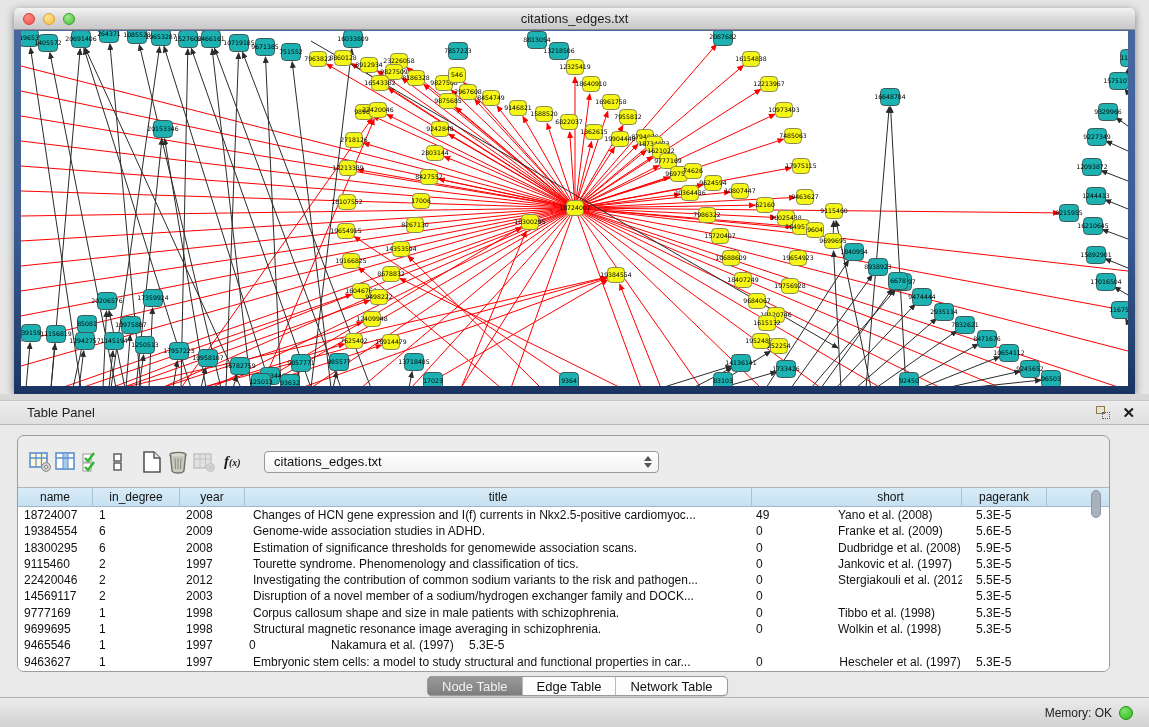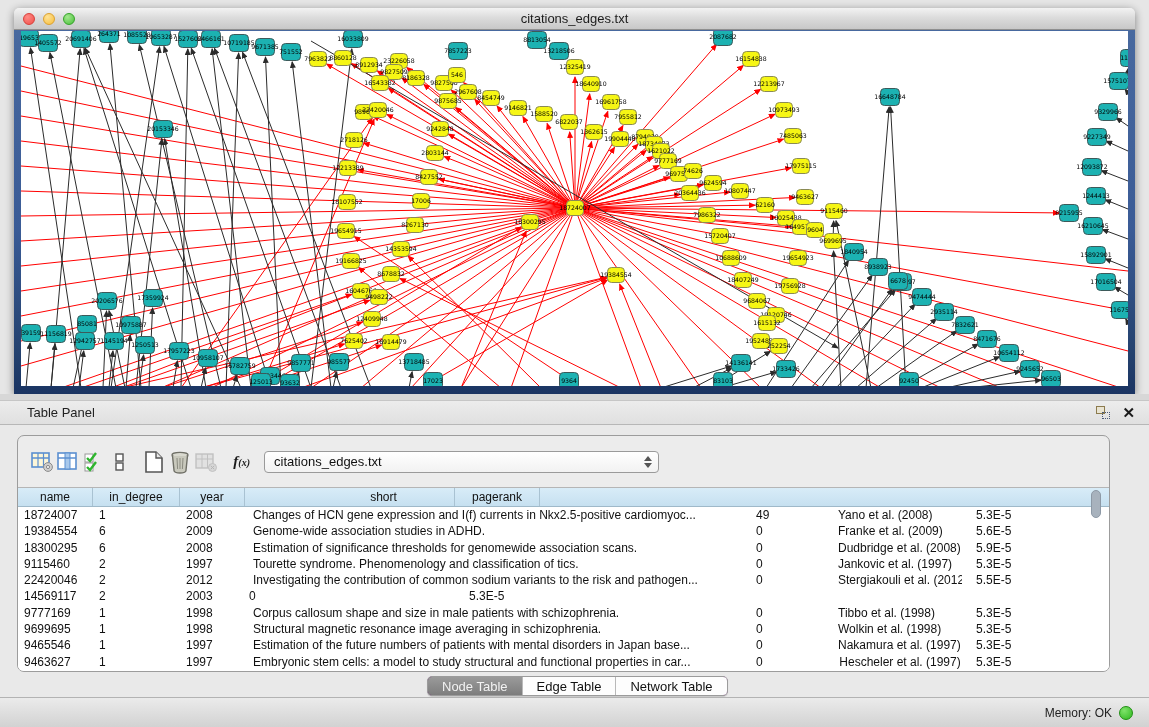--- a/index.html
+++ b/index.html
@@ -35,21 +35,21 @@
   .float-icon { width:14px; height:13px; position:relative; }
   .float-icon .sq1 { position:absolute; left:0; top:0; width:9px; height:8px; border:1.5px solid #8c7b4e; background:#e9e4d2; }
   .float-icon .sq2 { position:absolute; right:0; bottom:0; width:8px; height:7px; border:1.5px dotted #4a5a78; background:transparent; }
   .close-x { font-size:15px; font-weight:bold; color:#1a1a1a; line-height:1; cursor:default; }
 
   .panel-bg { position:absolute; left:0; top:425px; width:1149px; height:272px; background:#e9e9e9; }
 
   .table-frame { position:absolute; left:17px; top:435px; width:1093px; height:237px;
     border:1px solid #9c9c9c; border-radius:7px; background:#ececec; overflow:hidden; }
   .toolbar { height:51px; display:flex; align-items:center; padding-left:10px; }
-  .tb-icon { width:26px; height:26px; margin-right:0; display:flex; align-items:center; justify-content:flex-end; }
+  .tb-icon { width:26px; height:26px; margin-right:0; display:flex; align-items:center; justify-content:flex-start; }
   .combo { margin-left:14px; width:395px; height:22px; border:1px solid #9a9a9a; border-radius:4px;
     background:linear-gradient(180deg,#ffffff,#f2f2f2); display:flex; align-items:center;
     font-size:13px; color:#111; padding:0 6px 0 9px; }
   .combo .arrows { margin-left:auto; display:flex; flex-direction:column; gap:2px; }
   .combo .up { width:0;height:0;border-left:4px solid transparent;border-right:4px solid transparent;border-bottom:5px solid #555; }
   .combo .dn { width:0;height:0;border-left:4px solid transparent;border-right:4px solid transparent;border-top:5px solid #555; }
 
   .grid { background:#ffffff; position:relative; height:186px; border-top:1px solid #b5b5b5; }
   .grid-header { display:flex; height:19px; background:linear-gradient(180deg,#d8ecf8,#c6e0f0);
     border-bottom:1px solid #9fb9c9; }
@@ -913,20 +913,21 @@
           <span class="dn"></span>
         </span>
     </div>
   </div>
 
   <div class="grid">
     <div class="grid-header" id="grid-header">
         <div class="gh-cell" style="width: 75px;">name</div>
         <div class="gh-cell" style="width: 87px;">in_degree</div>
         <div class="gh-cell" style="width: 65px;">year</div>
+        <div class="gh-cell" style="width: 507px;">title</div>
         <div class="gh-cell" style="width: 68px; margin-top: 26px;">△ out_de...</div>
         <div class="gh-cell" style="width: 142px;">short</div>
         <div class="gh-cell" style="width: 85px;">pagerank</div>
       </div>
     <div class="grid-rows" id="grid-rows">
         <div class="g-row">
           <div class="g-cell" style="width: 75px; padding-left: 6px;">18724007</div>
           <div class="g-cell" style="width: 87px; padding-left: 6px;">1</div>
           <div class="g-cell" style="width: 65px; padding-left: 6px;">2008</div>
           <div class="g-cell" style="width: 507px; padding-left: 8px;">Changes of HCN gene expression and I(f) currents in Nkx2.5-positive cardiomyoc...</div>
@@ -967,20 +968,21 @@
           <div class="g-cell" style="width: 65px; padding-left: 6px;">2012</div>
           <div class="g-cell" style="width: 507px; padding-left: 8px;">Investigating the contribution of common sodium variants to the risk and pathogen...</div>
           <div class="g-cell" style="width: 68px; padding-left: 4px;">0</div>
           <div class="g-cell" style="width: 142px; padding-left: 18px;">Stergiakouli et al. (2012)</div>
           <div class="g-cell" style="width: 85px; padding-left: 14px;">5.5E-5</div>
         </div>
         <div class="g-row">
           <div class="g-cell" style="width: 75px; padding-left: 6px;">14569117</div>
           <div class="g-cell" style="width: 87px; padding-left: 6px;">2</div>
           <div class="g-cell" style="width: 65px; padding-left: 6px;">2003</div>
+          <div class="g-cell" style="width: 507px; padding-left: 8px;">Disruption of a novel member of a sodium/hydrogen exchanger family and DOCK...</div>
           <div class="g-cell" style="width: 68px; padding-left: 4px;">0</div>
           <div class="g-cell" style="width: 142px; padding-left: 18px; margin-top: 33px;">de Silva et al. (2003)</div>
           <div class="g-cell" style="width: 85px; padding-left: 14px;">5.3E-5</div>
         </div>
         <div class="g-row">
           <div class="g-cell" style="width: 75px; padding-left: 6px;">9777169</div>
           <div class="g-cell" style="width: 87px; padding-left: 6px;">1</div>
           <div class="g-cell" style="width: 65px; padding-left: 6px;">1998</div>
           <div class="g-cell" style="width: 507px; padding-left: 8px;">Corpus callosum shape and size in male patients with schizophrenia.</div>
           <div class="g-cell" style="width: 68px; padding-left: 4px;">0</div>
@@ -993,21 +995,20 @@
           <div class="g-cell" style="width: 65px; padding-left: 6px;">1998</div>
           <div class="g-cell" style="width: 507px; padding-left: 8px;">Structural magnetic resonance image averaging in schizophrenia.</div>
           <div class="g-cell" style="width: 68px; padding-left: 4px;">0</div>
           <div class="g-cell" style="width: 142px; padding-left: 18px;">Wolkin et al. (1998)</div>
           <div class="g-cell" style="width: 85px; padding-left: 14px;">5.3E-5</div>
         </div>
         <div class="g-row">
           <div class="g-cell" style="width: 75px; padding-left: 6px;">9465546</div>
           <div class="g-cell" style="width: 87px; padding-left: 6px;">1</div>
           <div class="g-cell" style="width: 65px; padding-left: 6px;">1997</div>
-          <div class="g-cell" style="width: 507px; padding-left: 8px;">Estimation of the future numbers of patients with mental disorders in Japan base...</div>
           <div class="g-cell" style="width: 68px; padding-left: 4px;">0</div>
           <div class="g-cell" style="width: 142px; padding-left: 18px;">Nakamura et al. (1997)</div>
           <div class="g-cell" style="width: 85px; padding-left: 14px;">5.3E-5</div>
         </div>
         <div class="g-row">
           <div class="g-cell" style="width: 75px; padding-left: 6px;">9463627</div>
           <div class="g-cell" style="width: 87px; padding-left: 6px;">1</div>
           <div class="g-cell" style="width: 65px; padding-left: 6px;">1997</div>
           <div class="g-cell" style="width: 507px; padding-left: 8px;">Embryonic stem cells: a model to study structural and functional properties in car...</div>
           <div class="g-cell" style="width: 68px; padding-left: 4px;">0</div>

